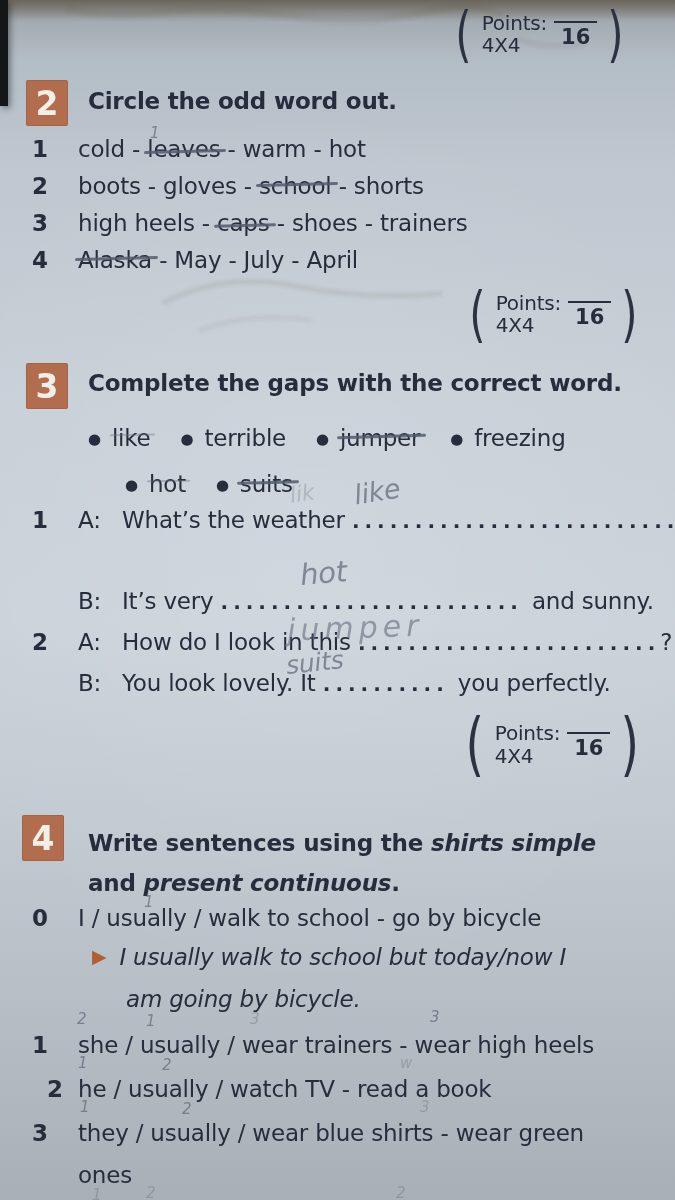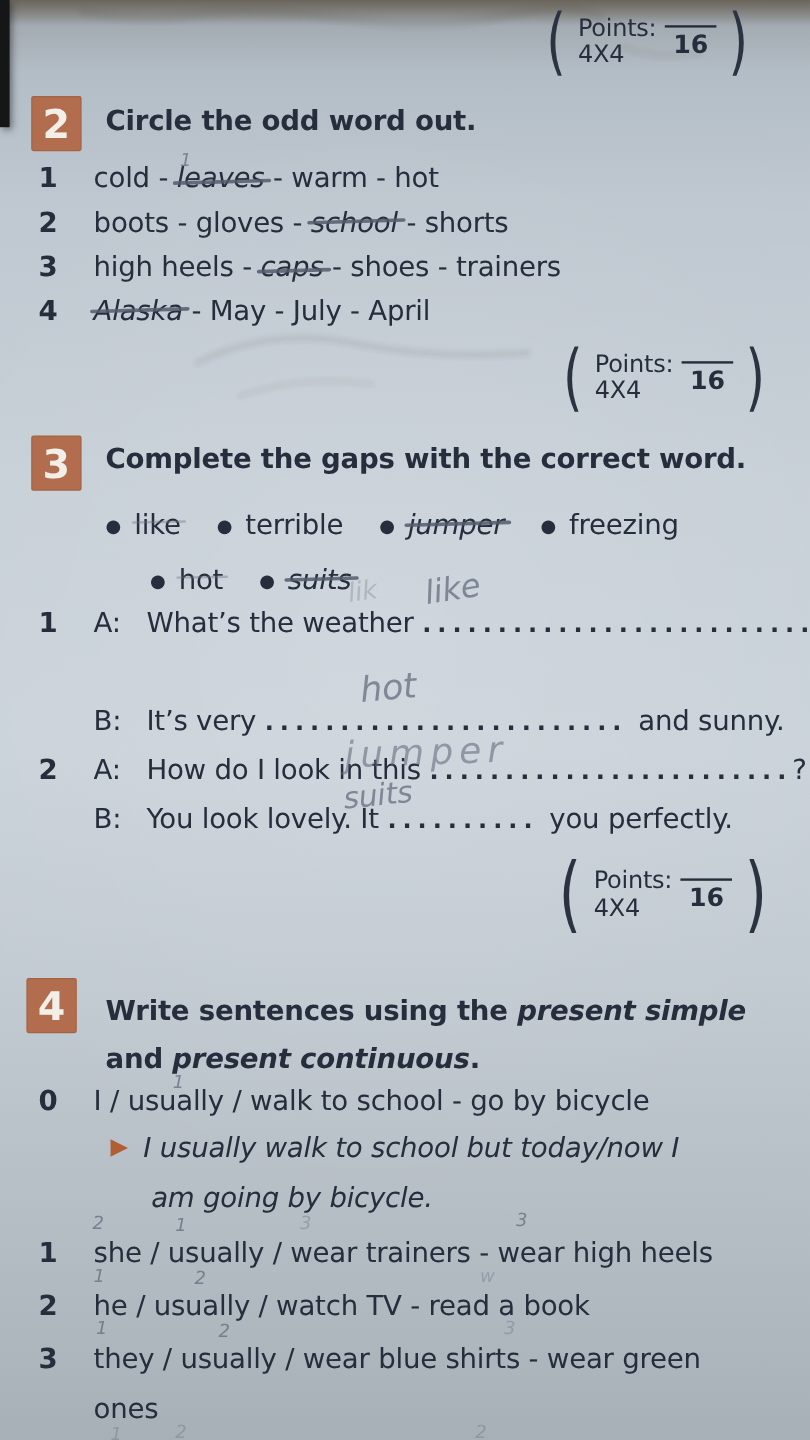--- a/index.html
+++ b/index.html
@@ -24,21 +24,21 @@
 
   .line{position:absolute;white-space:nowrap;font-size:23px;letter-spacing:-.2px;line-height:30px;}
   .inum{display:inline-block;width:46px;font-weight:bold;}
   .dlabel{display:inline-block;width:44px;}
   .bold{font-weight:bold;}
   .em{font-weight:bold;font-style:italic;}
   .ital{font-style:italic;}
   .tail{margin-left:9px;}
   .dots{font-weight:bold;font-size:20px;letter-spacing:5px;}
 
-  .x{position:relative;font-style:italic;}
+  .x{position:relative;}
   .x::after{content:'';position:absolute;left:-3px;right:-6px;top:52%;height:3px;
     background:rgba(82,92,108,.85);transform:rotate(-1.6deg);border-radius:2px;}
   .x2::after{top:38%;}
   .xf{position:relative;}
   .xf::after{content:'';position:absolute;left:-2px;right:-4px;top:34%;height:2px;
     background:var(--pencil-faint);transform:rotate(-1deg);border-radius:2px;}
 
   .badge{position:absolute;width:42px;height:46px;background:var(--accent);
     color:#f2efe9;font-weight:bold;font-size:33px;display:flex;align-items:center;justify-content:center;
     border-radius:2px;box-shadow:0 0 0 1px rgba(120,70,45,.25) inset;}
@@ -147,21 +147,21 @@
     <span class="pcol">
       <span>Points:</span>
       <span>4X4</span>
     </span>
     <span class="frac">16</span>
     <span class="paren" style="font-size:66px;">)</span>
   </div>
 
   <div class="badge" style="left:22px;top:815px;">4</div>
   <div class="line bold" style="left:88px;top:828px;">
-    <span>Write sentences using the </span><span class="em">present simple</span>
+    <span>Write sentences using the </span><span class="em">shirts simple</span>
   </div>
   <div class="line bold" style="left:88px;top:868px;">
     <span>and </span><span class="em">present continuous</span><span>.</span>
   </div>
 
   <div class="line" style="left:32px;top:903px;">
     <span class="inum">0</span><span>I / usually / walk to school - go by bicycle</span>
     <span class="pmark" style="left:112px;top:-16px;">1</span>
   </div>
   <div class="line ital" style="left:92px;top:942px;">
@@ -170,21 +170,21 @@
   <div class="line ital" style="left:126px;top:984px;">am going by bicycle.</div>
 
   <div class="line" style="left:32px;top:1030px;">
     <span class="inum">1</span><span>she / usually / wear trainers - wear high heels</span>
   </div>
   <span class="pmark" style="left:77px;top:1010px;">2</span>
   <span class="pmark" style="left:146px;top:1012px;">1</span>
   <span class="pmark light" style="left:250px;top:1010px;">3</span>
   <span class="pmark" style="left:430px;top:1008px;">3</span>
 
-  <div class="line" style="left:32px;top:1074px;">
+  <div class="line" style="left:32px;top:1074px;text-align:center;">
     <span class="inum">2</span><span>he / usually / watch TV - read a book</span>
   </div>
   <span class="pmark" style="left:78px;top:1054px;">1</span>
   <span class="pmark" style="left:162px;top:1056px;">2</span>
   <span class="pmark light" style="left:400px;top:1054px;">w</span>
 
   <div class="line" style="left:32px;top:1118px;">
     <span class="inum">3</span><span>they / usually / wear blue shirts - wear green</span>
   </div>
   <span class="pmark" style="left:80px;top:1098px;">1</span>

